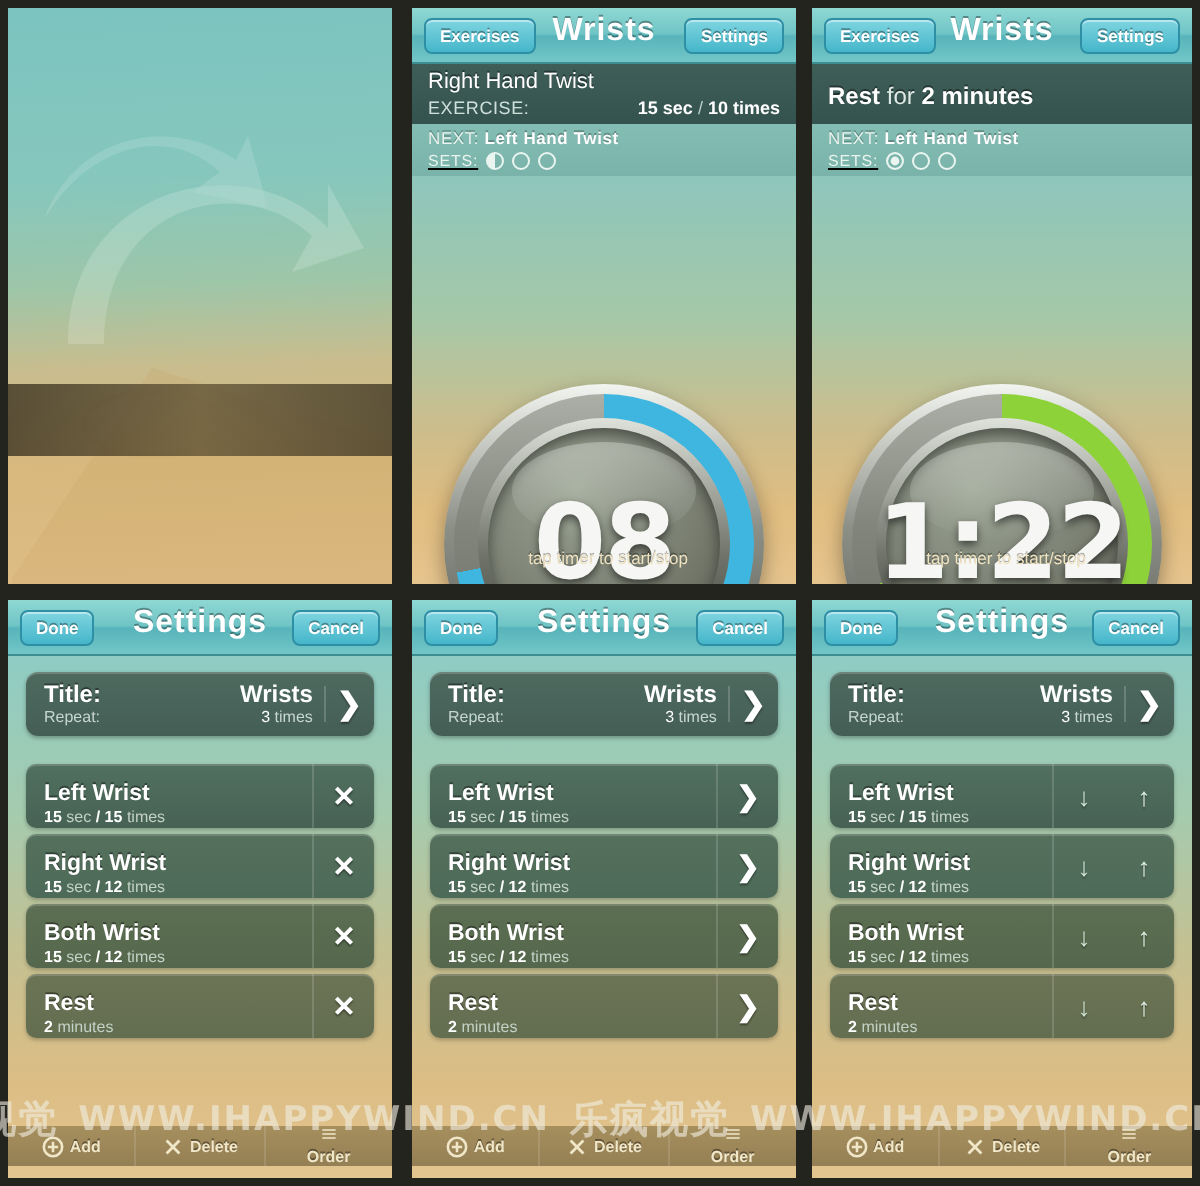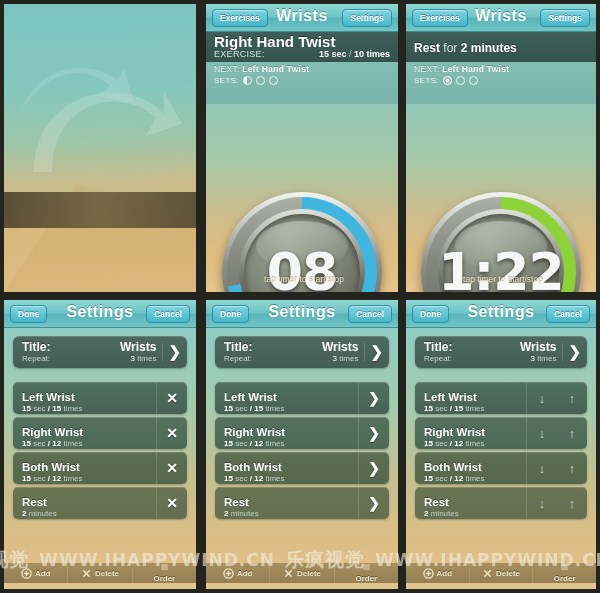--- a/index.html
+++ b/index.html
@@ -35,33 +35,33 @@
     font-size:16px;font-weight:bold;letter-spacing:.5px;text-shadow:0 -1px 0 rgba(0,0,0,.35);}
   .nav-btn{position:absolute;top:5px;height:16px;line-height:16px;padding:0 7px;border-radius:4px;
     background:linear-gradient(180deg,#7fd5e0,#45b6ca);border:1px solid #2f8fa4;color:#fff;
     font-size:8.5px;font-weight:bold;text-shadow:0 -1px 0 rgba(0,0,0,.35);box-shadow:inset 0 1px 0 rgba(255,255,255,.45);}
   .nav-left{left:6px;}
   .nav-right{right:6px;}
 
   
   .exinfo{position:absolute;left:0;right:0;top:28px;height:30px;
     background:linear-gradient(180deg,#3f5e58,#35534e);padding:3px 8px 0;box-sizing:border-box;}
-  .ex-name{color:#fff;font-size:15px;font-weight:bold;text-shadow:0 -1px 0 rgba(0,0,0,.4);line-height:13px;}
+  .ex-name{color:#fff;font-size:11px;font-weight:normal;text-shadow:0 -1px 0 rgba(0,0,0,.4);line-height:13px;}
   .ex-row{display:flex;justify-content:space-between;align-items:baseline;margin-top:1px;}
   .ex-label{color:#cfe0dc;font-size:9px;letter-spacing:.3px;}
   .ex-val{color:#fff;font-size:9px;font-weight:bold;}
   .ex-val .dim{color:#b8cfca;font-weight:normal;}
   .ex-rest{color:#fff;font-size:12px;font-weight:bold;line-height:26px;text-shadow:0 -1px 0 rgba(0,0,0,.4);}
   .ex-rest .lt{font-weight:normal;color:#dfeae6;}
 
-  .nextbar{position:absolute;left:0;right:0;top:58px;height:42px;
+  .nextbar{position:absolute;left:0;right:0;top:58px;height:26px;
     background:linear-gradient(180deg,#84bdb3,#7ab3aa);padding:2px 8px 0;box-sizing:border-box;}
   .nx{color:#e9f3ef;font-size:8.5px;letter-spacing:.3px;text-shadow:0 -1px 0 rgba(0,0,0,.25);}
   .nx b{color:#fff;font-weight:bold;}
-  .sets{display:flex;align-items:center;gap:4px;margin-top:2px;}
+  .sets{display:flex;align-items:center;gap:4px;margin-top:2px;text-decoration:underline;}
   .sets-lbl{color:#e9f3ef;font-size:8px;letter-spacing:.4px;}
   .dot{width:9px;height:9px;border-radius:50%;border:1.4px solid #eaf4f0;box-sizing:border-box;}
   .dot.full{background:#eaf4f0;box-shadow:inset 0 0 0 1.3px #7ab3aa;}
   .dot.half{background:linear-gradient(90deg,#eaf4f0 50%,transparent 50%);}
 
   
   .timerbg{position:absolute;left:0;right:0;top:84px;bottom:0;
     background:linear-gradient(180deg,#8ec6bc 0%,#a4c8a8 34%,#cdbd8c 62%,#e0bd80 82%,#e6c48d 100%);}
   .dial{position:absolute;left:50%;top:104px;transform:translateX(-50%);width:160px;height:160px;border-radius:50%;
     box-shadow:0 4px 10px rgba(0,0,0,.35);}

